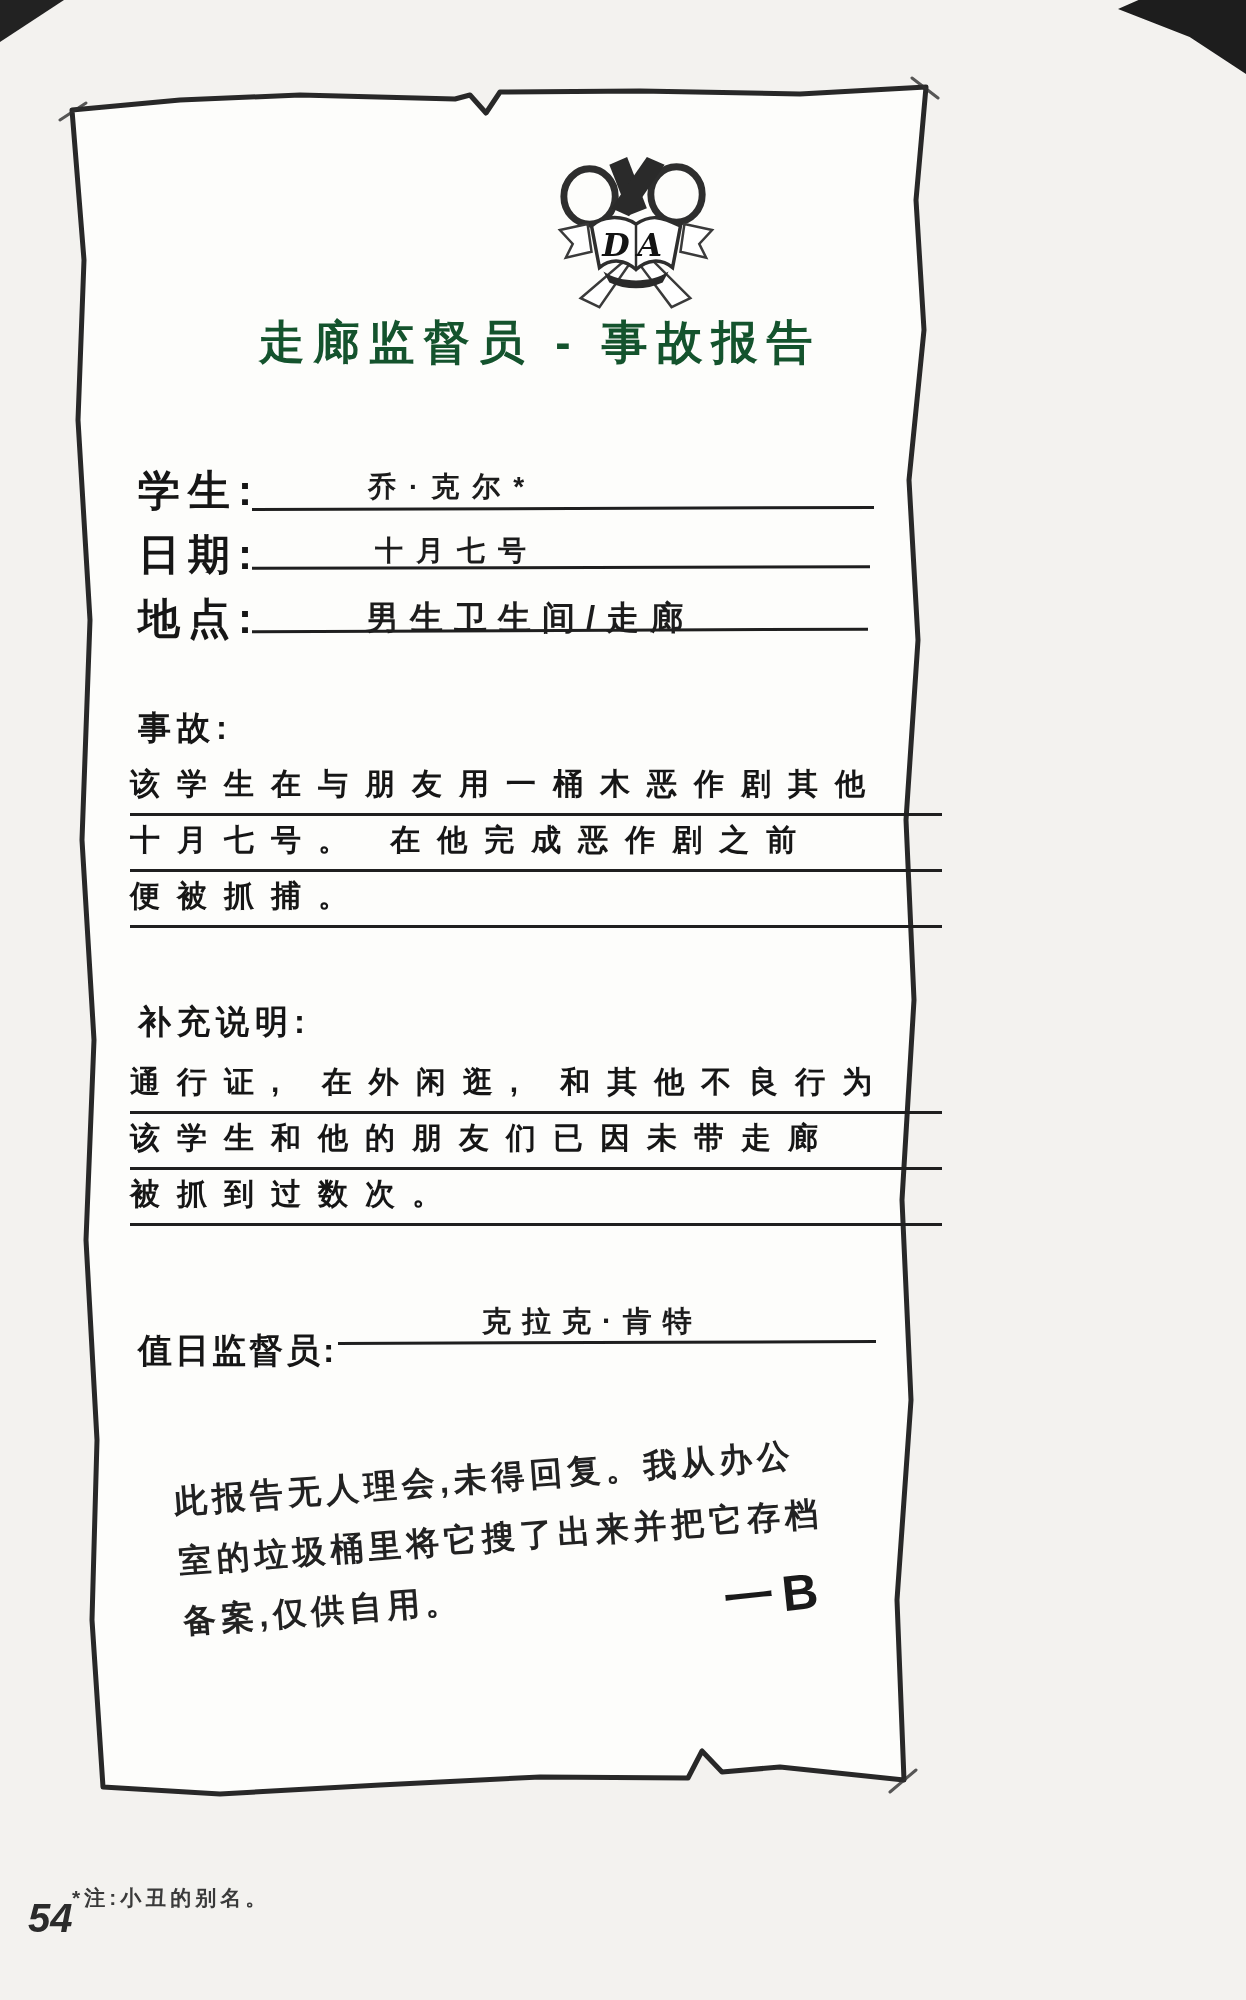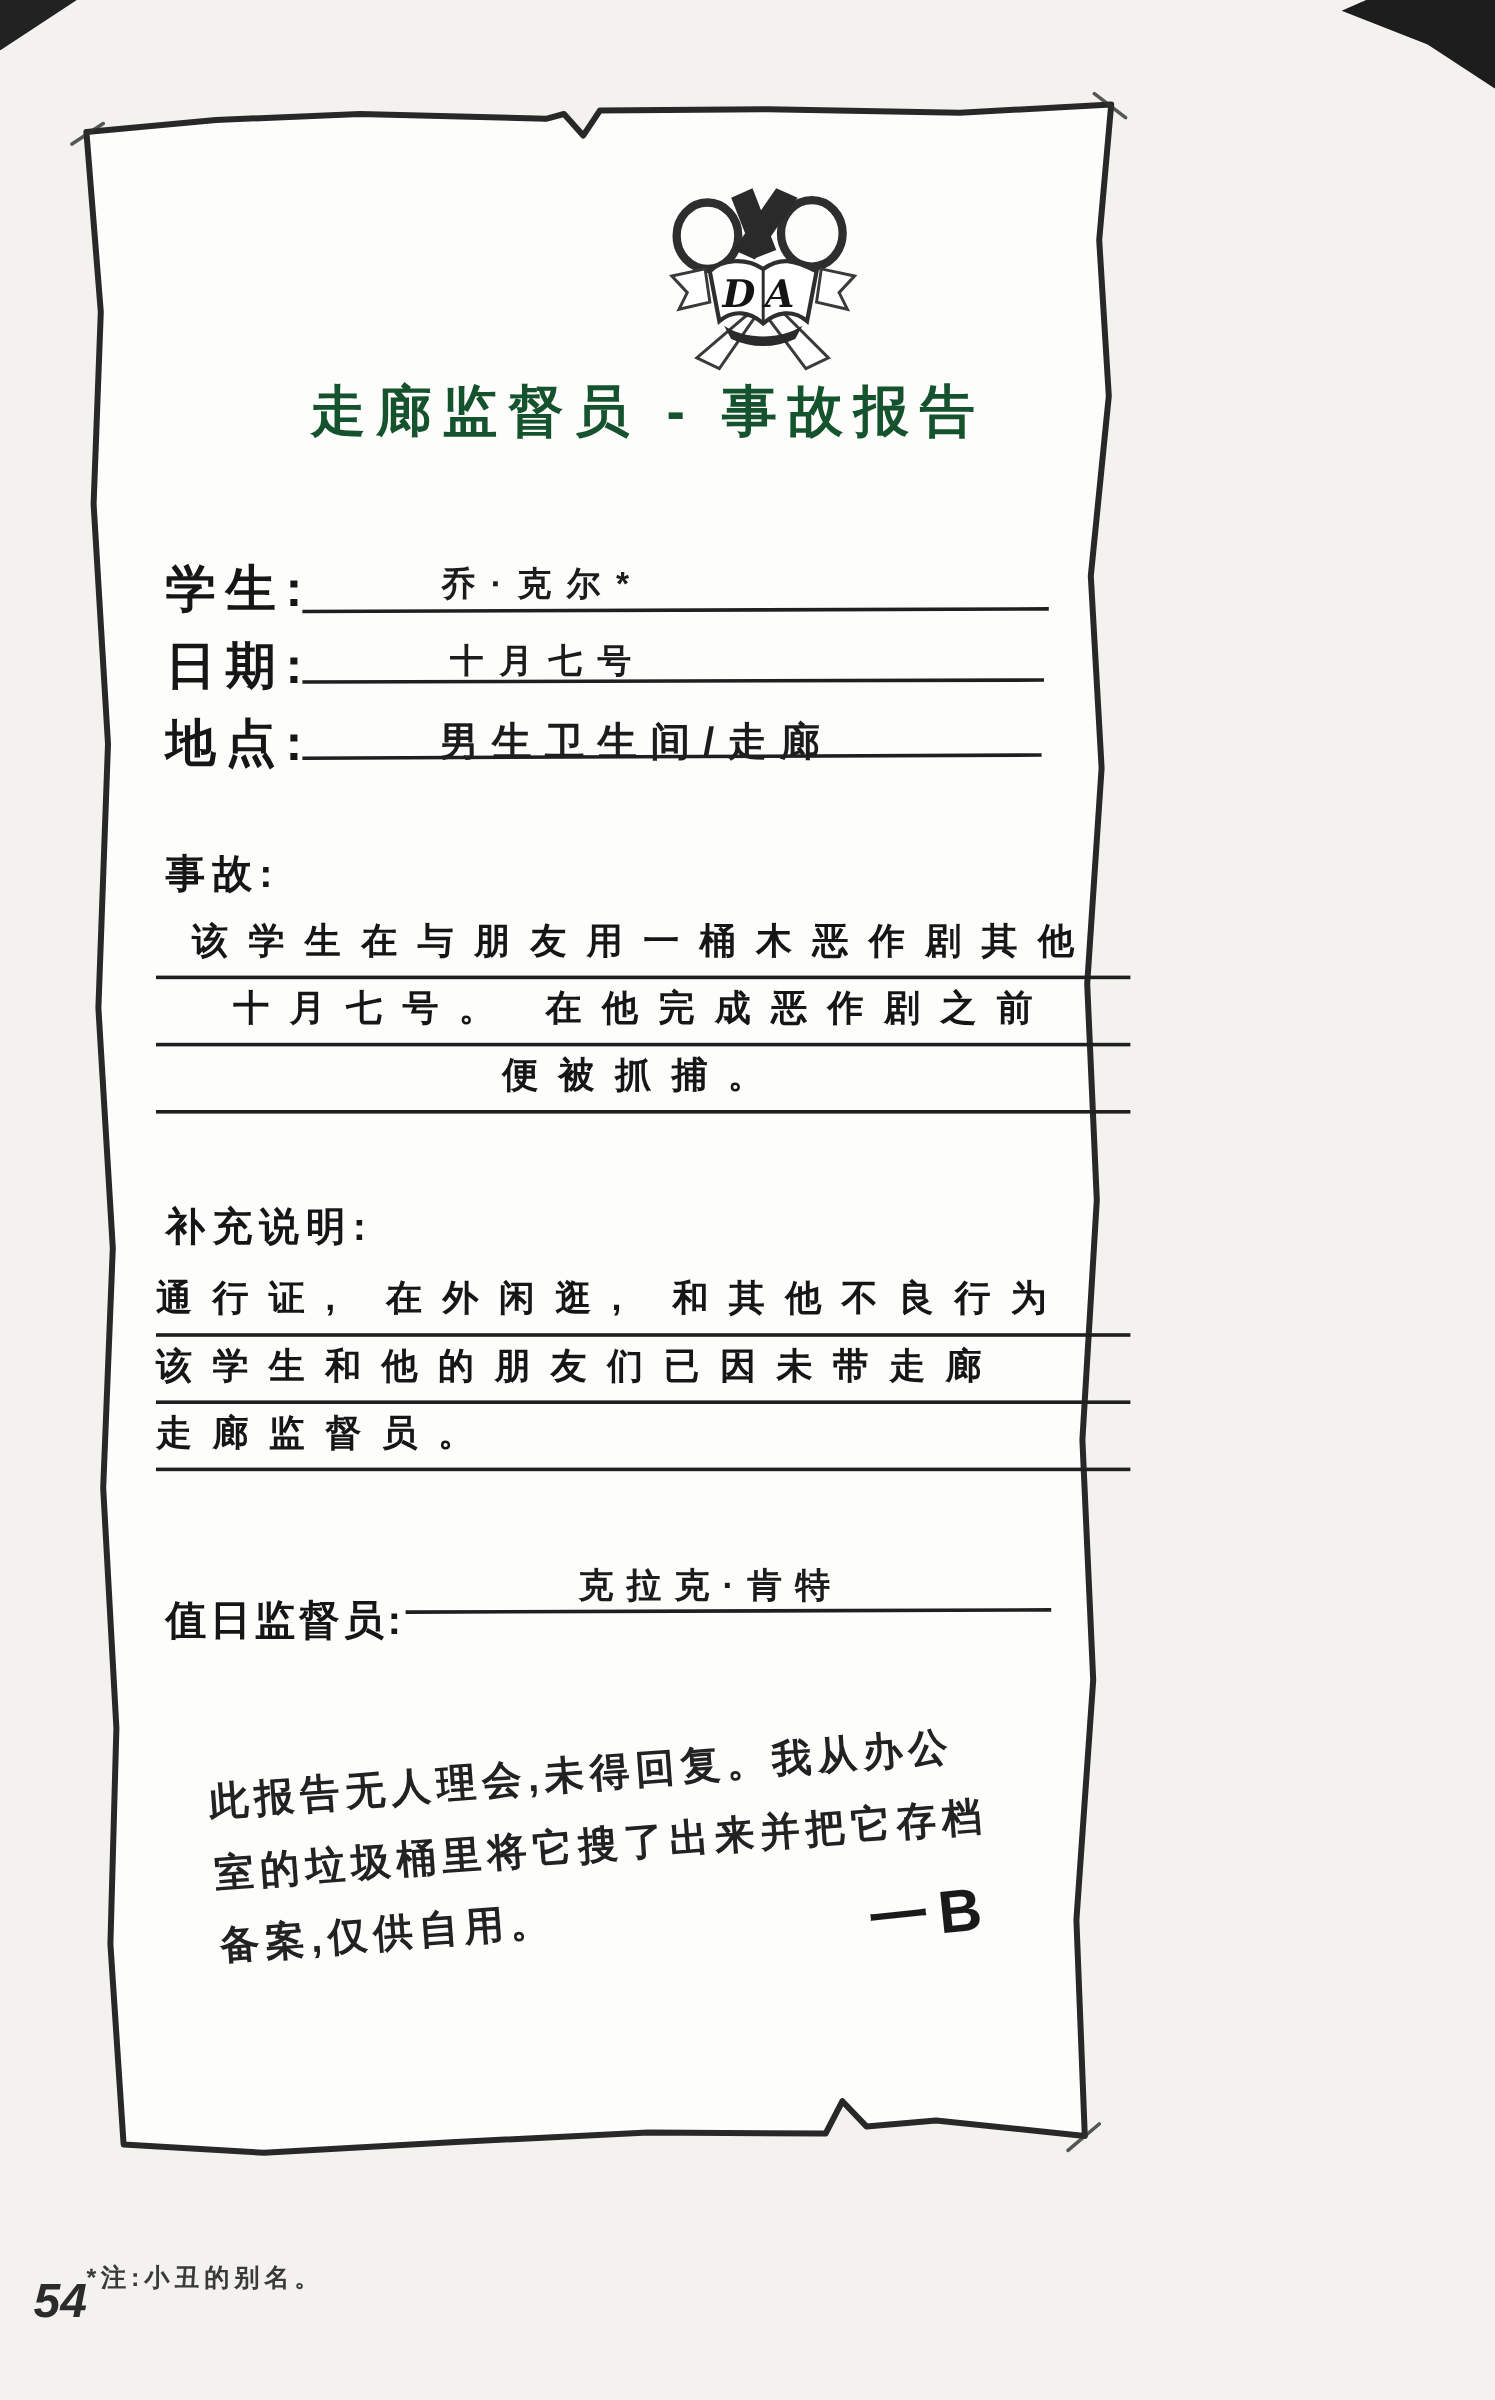--- a/index.html
+++ b/index.html
@@ -39,21 +39,21 @@
   .rule-location{left:252px;top:629px;width:616px;transform:rotate(-0.25deg);}
   
   .shead{position:absolute;font-size:33px;font-weight:900;letter-spacing:6px;color:#161616;white-space:nowrap;}
   .shead-incident{left:138px;top:706px;}
   .shead-notes{left:138px;top:1000px;}
   .shead-monitor{left:138px;top:1296px;font-size:34px;letter-spacing:3px;margin-top:32px;}
   .val-monitor{left:482px;top:1302px;font-size:29px;letter-spacing:11px;}
   .rule-monitor{left:338px;top:1341px;width:538px;transform:rotate(-0.2deg);}
   
   .lines{position:absolute;width:812px;}
-  .lines-incident{left:130px;top:760px;text-align:center;}
+  .lines-incident{left:130px;top:760px;}
   .lines-notes{left:130px;top:1058px;}
   .fill-line{
     box-sizing:border-box;height:56px;padding-top:4px;
     border-bottom:3px solid #1f1f1f;
     font-size:30px;font-weight:900;letter-spacing:17px;
     white-space:nowrap;overflow:visible;color:#161616;
   }
   
   .annotation{
     position:absolute;left:172px;top:1472px;width:790px;
@@ -129,21 +129,21 @@
   <div class="lines lines-incident">
     <div class="fill-line">该学生在与朋友用一桶木恶作剧其他</div>
     <div class="fill-line">十月七号。 在他完成恶作剧之前</div>
     <div class="fill-line">便被抓捕。</div>
   </div>
 
   <span class="shead shead-notes">补充说明:</span>
   <div class="lines lines-notes">
     <div class="fill-line">通行证, 在外闲逛, 和其他不良行为</div>
     <div class="fill-line">该学生和他的朋友们已因未带走廊</div>
-    <div class="fill-line">走廊监督员。</div>
+    <div class="fill-line">被抓到过数次。</div>
   </div>
 
   <span class="shead shead-monitor">值日监督员:</span>
   <span class="fvalue val-monitor">克拉克·肯特</span>
   <div class="rule rule-monitor"></div>
 
   <div class="annotation">
     <div class="hand-line">此报告无人理会,未得回复。我从办公</div>
     <div class="hand-line">室的垃圾桶里将它搜了出来并把它存档</div>
     <div class="hand-line">备案,仅供自用。</div>

